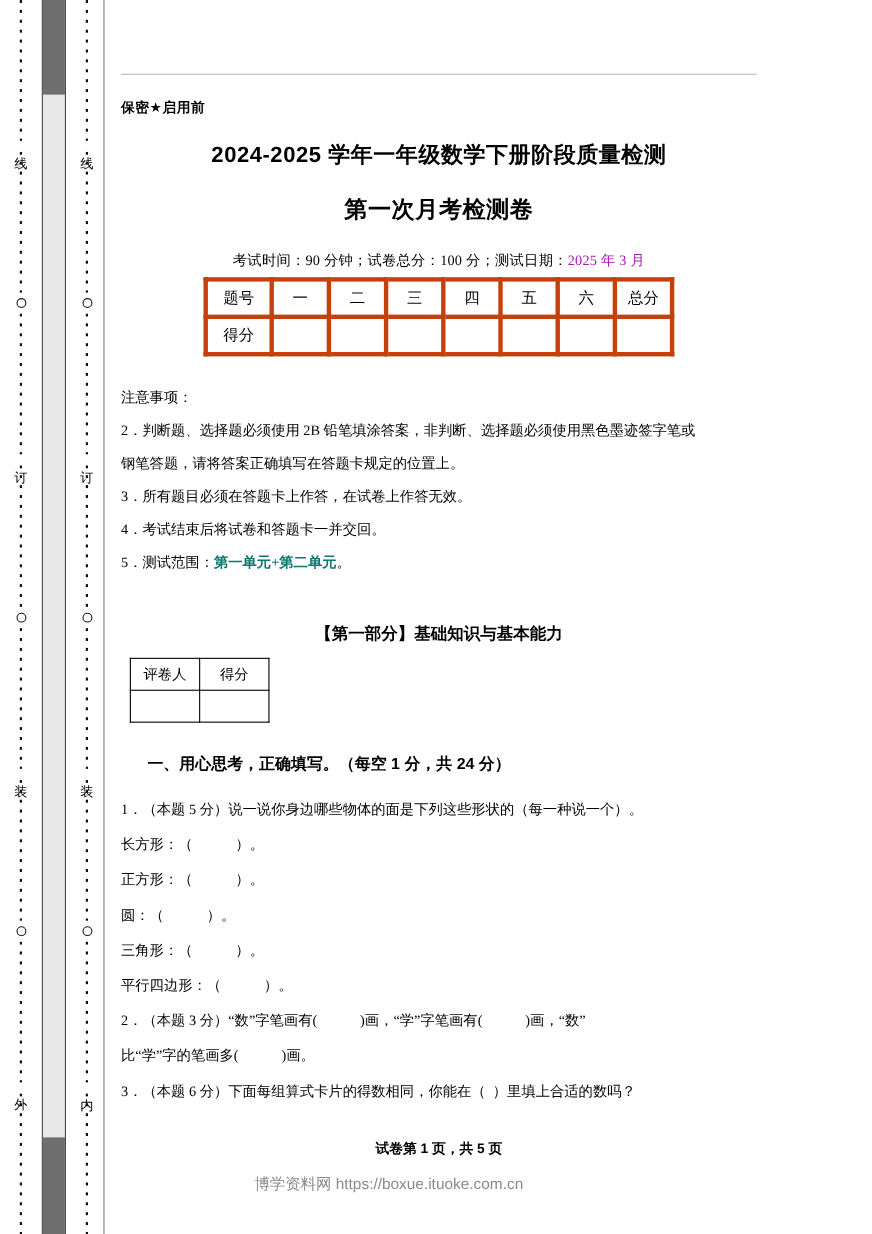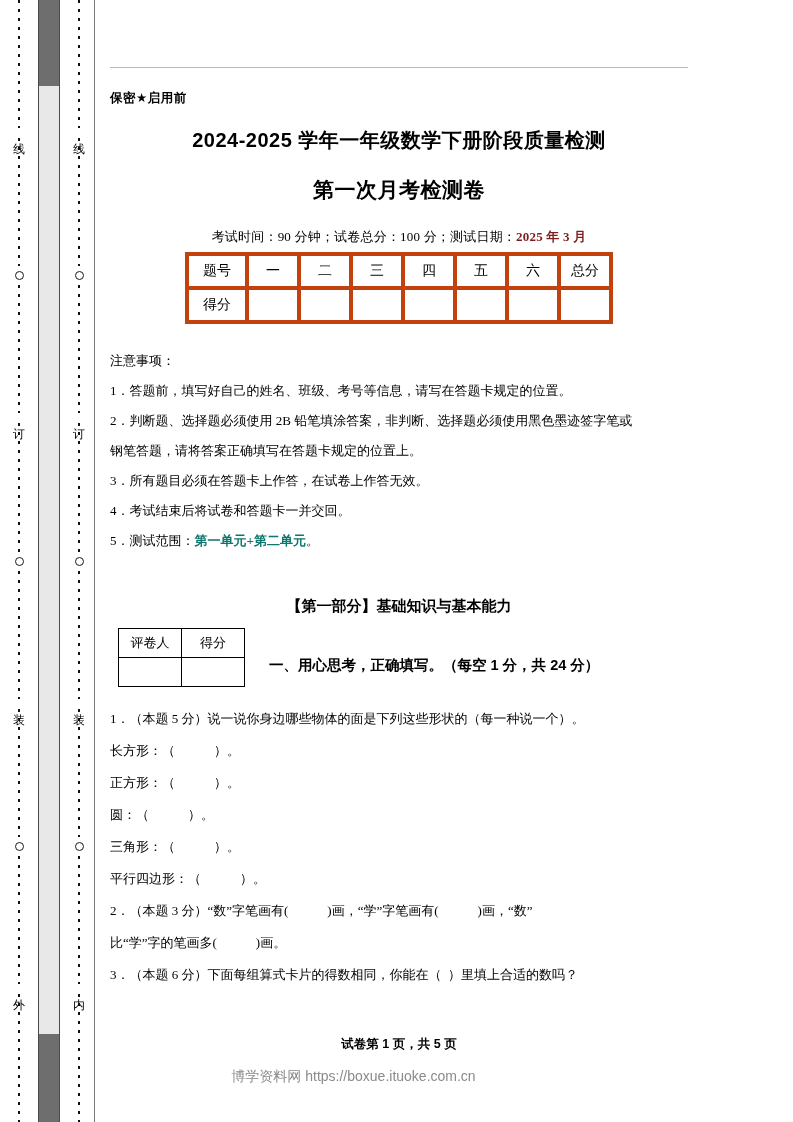--- a/index.html
+++ b/index.html
@@ -137,22 +137,22 @@
     letter-spacing: 0.5px;
   }
 
   .exam-meta {
     margin-top: 24px;
     text-align: center;
     font-size: 13px;
     letter-spacing: 0.2px;
   }
   .exam-meta .date {
-    color: #7f1d1d;
-    font-weight: bold;
+    color: #a21caf;
+    font-weight: normal;
   }
 
   
   .score-table-wrap {
     margin-top: 6px;
     display: flex;
     justify-content: center;
   }
   table.score-table {
     border-collapse: collapse;
@@ -188,20 +188,21 @@
     font-size: 15px;
     font-weight: bold;
     font-family: "Liberation Sans", "DejaVu Sans", sans-serif;
   }
 
   
   .section-row {
     margin-top: 12px;
     display: flex;
     align-items: flex-start;
+    flex-direction: column;
   }
   table.grader-box {
     border-collapse: collapse;
     table-layout: fixed;
     width: 124px;
     margin-left: 8px;
   }
   table.grader-box td {
     border: 1px solid #000;
     width: 62px;
@@ -334,21 +335,20 @@
           <td></td>
           <td></td>
           <td></td>
         </tr>
       </tbody>
         </table>
     </div>
 
     <div class="notes">
       <div class="note-title">注意事项：</div>
-      <div class="note">1．答题前，填写好自己的姓名、班级、考号等信息，请写在答题卡规定的位置。</div>
       <div class="note">2．判断题、选择题必须使用 2B 铅笔填涂答案，非判断、选择题必须使用黑色墨迹签字笔或</div>
       <div class="note">钢笔答题，请将答案正确填写在答题卡规定的位置上。</div>
       <div class="note">3．所有题目必须在答题卡上作答，在试卷上作答无效。</div>
       <div class="note">4．考试结束后将试卷和答题卡一并交回。</div>
       <div class="note"><span>5．测试范围：</span><span class="red">第一单元+第二单元</span><span>。</span></div>
     </div>
 
     <div class="part-heading">【第一部分】基础知识与基本能力</div>
 
     <div class="section-row">

